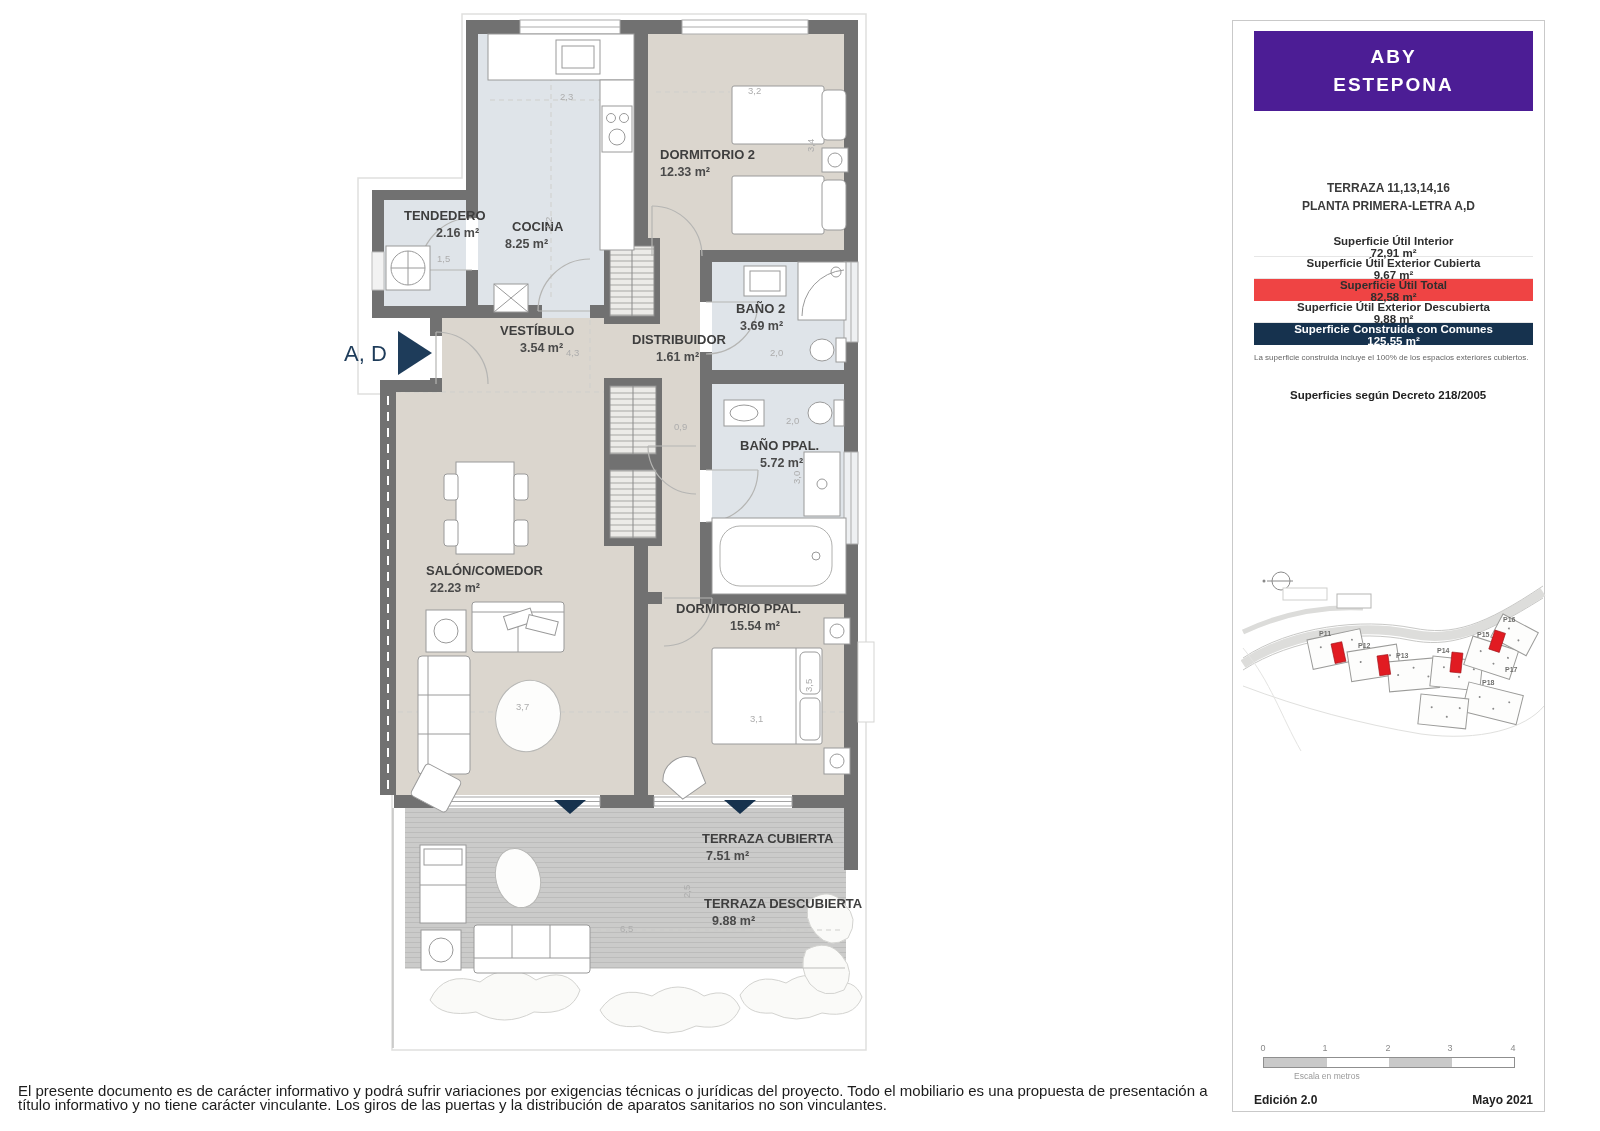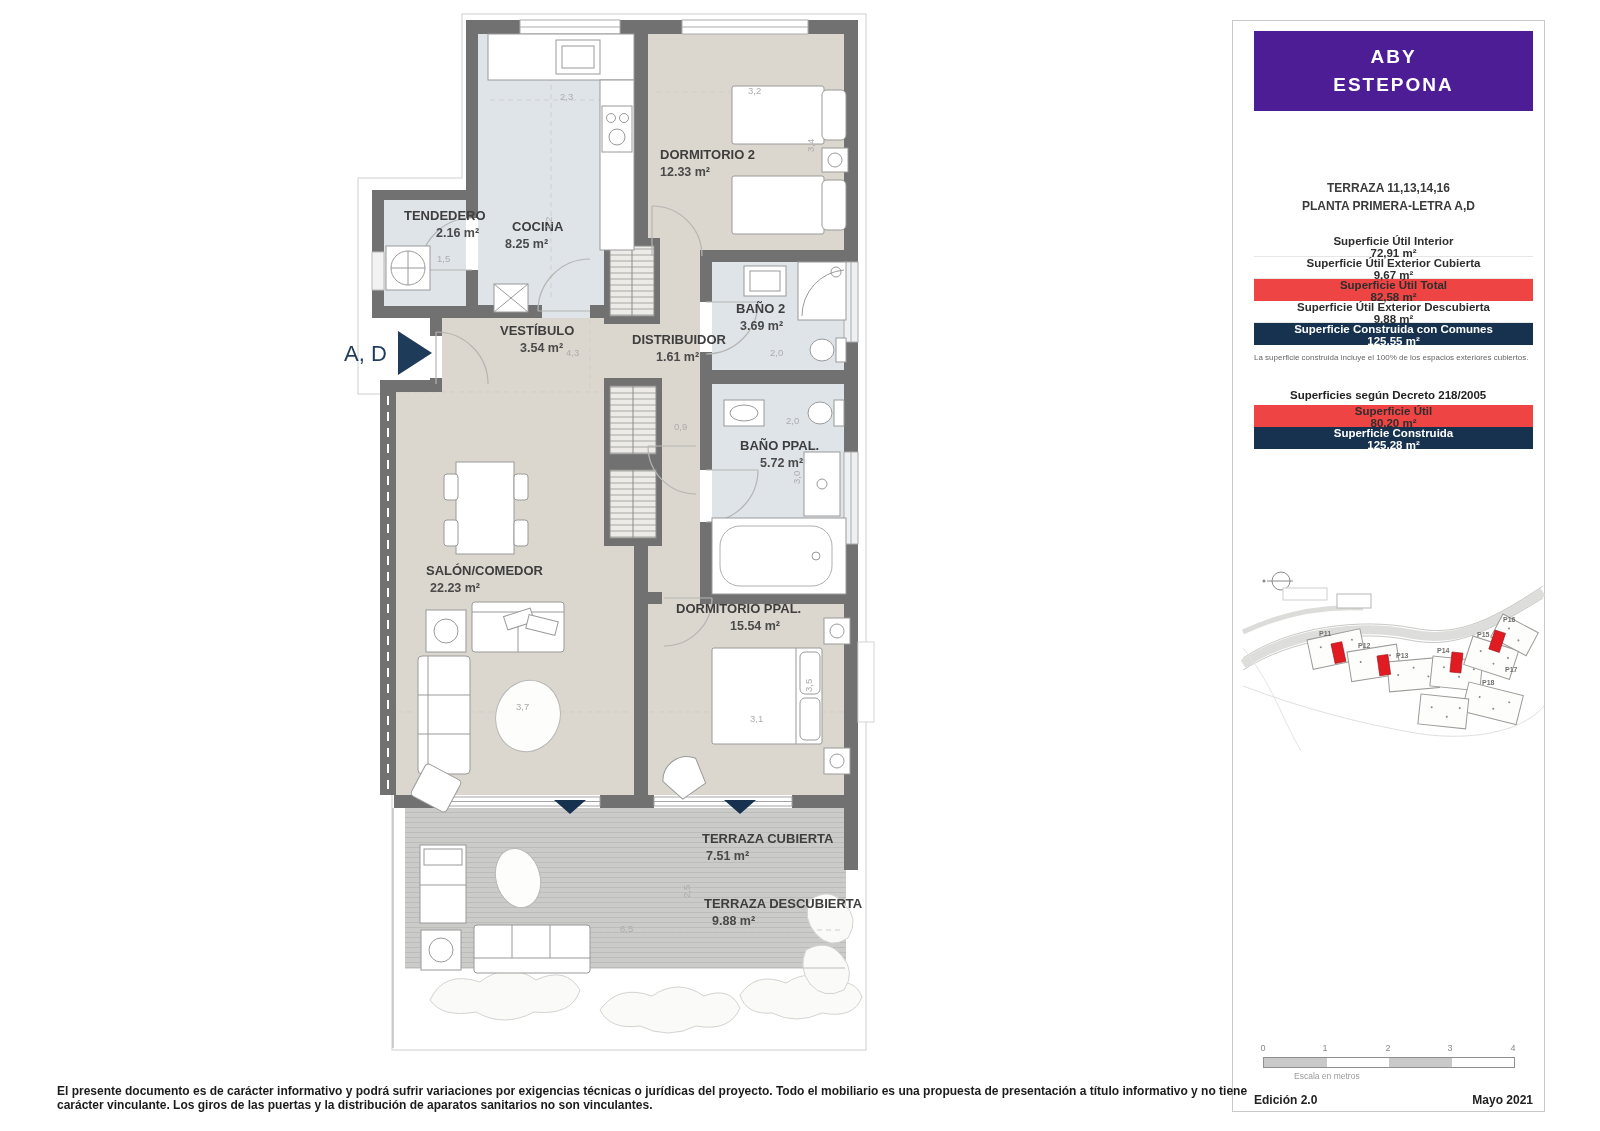--- a/index.html
+++ b/index.html
@@ -32,22 +32,22 @@
   .sitemap{position:absolute;left:8px;top:515px;}
   .scale-nums{position:absolute;left:30px;top:1022px;width:250px;height:10px;}
   .scale-nums span{position:absolute;transform:translateX(-50%);font-size:9px;color:#8a8a8a;}
   .scale-bar{position:absolute;left:30px;top:1036px;width:250px;height:9px;border:1px solid #8f8f8f;
              display:flex;box-sizing:content-box;}
   .scale-bar div{width:62.5px;height:100%;}
   .seg-g{background:#c9c9c9;} .seg-w{background:#fff;}
   .scale-caption{position:absolute;left:30px;top:1050px;font-size:8.5px;color:#9a9a9a;padding-left:31px;}
   .panel-footer{position:absolute;left:21px;top:1072px;width:279px;display:flex;
                 justify-content:space-between;font-size:12px;font-weight:bold;color:#222;}
-  .disclaimer{position:absolute;left:18px;top:1084px;width:1200px;font-size:12px;
-              font-weight:700;color:#1c1c1c;line-height:14px;margin-left:39px;}
+  .disclaimer{position:absolute;left:18px;top:1084px;width:1200px;font-size:15px;
+              font-weight:400;color:#1c1c1c;line-height:14px;}
 </style>
 </head>
 <body>
 
 <div class="page">
 
   <svg style="position:absolute;left:0;top:0;" width="1232" height="1131" viewBox="0 0 1232 1131">
     <defs>
       <pattern id="deck" width="8" height="5" patternUnits="userSpaceOnUse">
         <rect width="8" height="5" fill="#cbcbca"></rect>
@@ -363,30 +363,20 @@
         <span>9,88 m²</span>
       </div>
       <div class="srow navy">
         <span>Superficie Construida con Comunes</span>
         <span>125,55 m²</span>
       </div>
     </div>
     <div class="footnote">La superficie construida incluye el 100% de los espacios exteriores cubiertos.</div>
 
     <div class="decreto-title">Superficies según Decreto 218/2005</div>
-    <div class="dtable">
-      <div class="srow gray">
-        <span>Superficie Útil</span>
-        <span>80,20 m²</span>
-      </div>
-      <div class="srow navy">
-        <span>Superficie Construida</span>
-        <span>125,28 m²</span>
-      </div>
-    </div>
 
     <svg class="sitemap" width="305" height="235" viewBox="0 0 305 235">
       <g stroke="#8a8a8a" fill="none">
         <circle cx="40" cy="45" r="9"></circle>
         <line x1="26" y1="45" x2="52" y2="45"></line>
         <circle cx="23" cy="45" r="1.5" fill="#8a8a8a" stroke="none"></circle>
       </g>
       <g fill="none">
         <path d="M2,128 C50,96 120,88 170,98 C210,106 240,96 302,56" stroke="#dddddb" stroke-width="9"></path>
         <path d="M2,122 C50,90 120,82 172,92 C212,100 242,90 302,50" stroke="#c8c8c6" stroke-width="1"></path>

